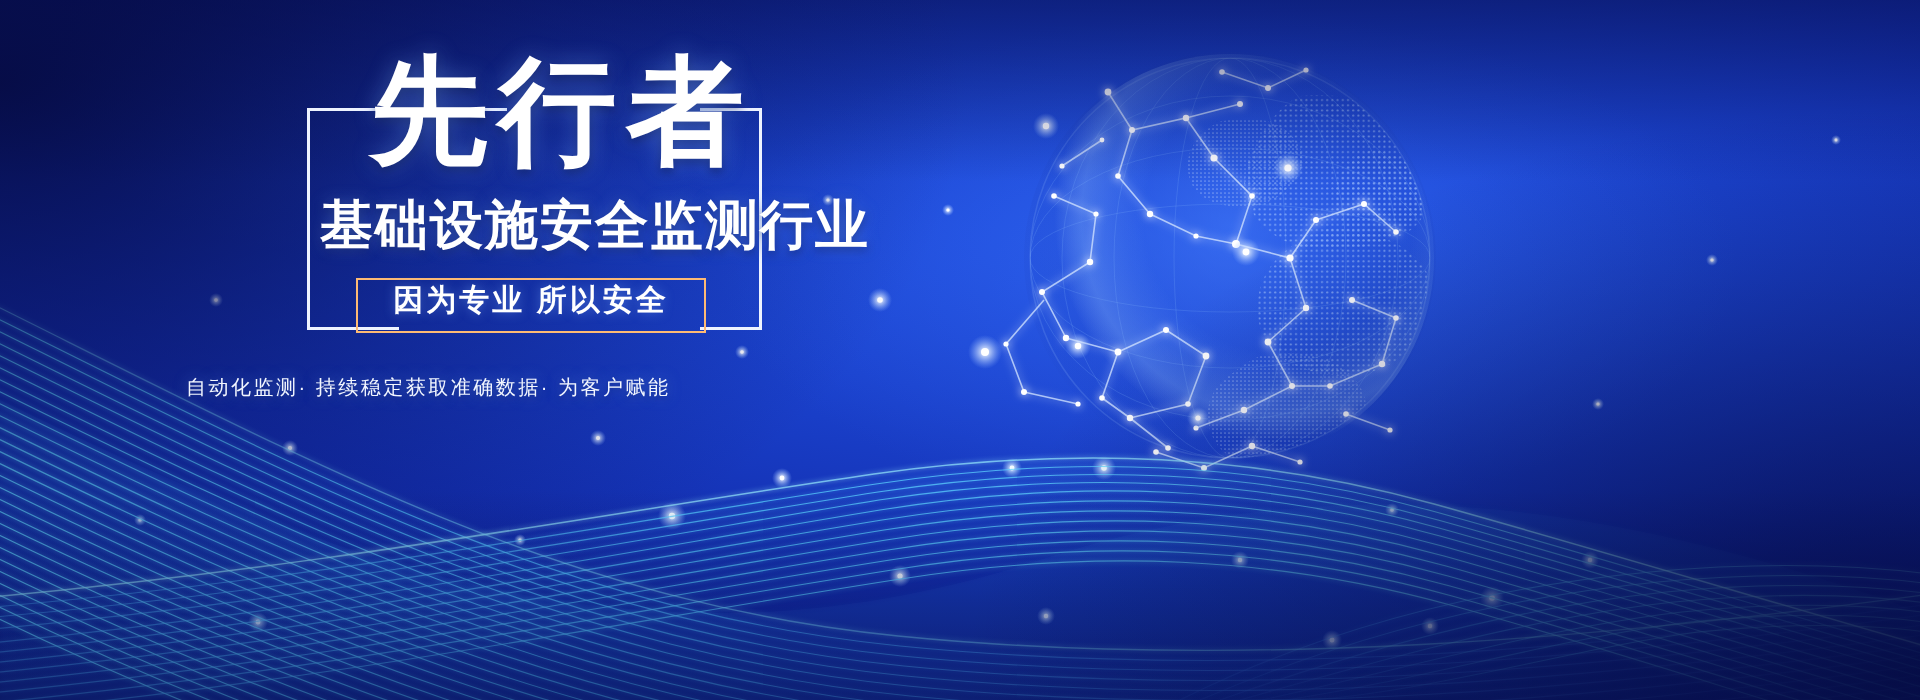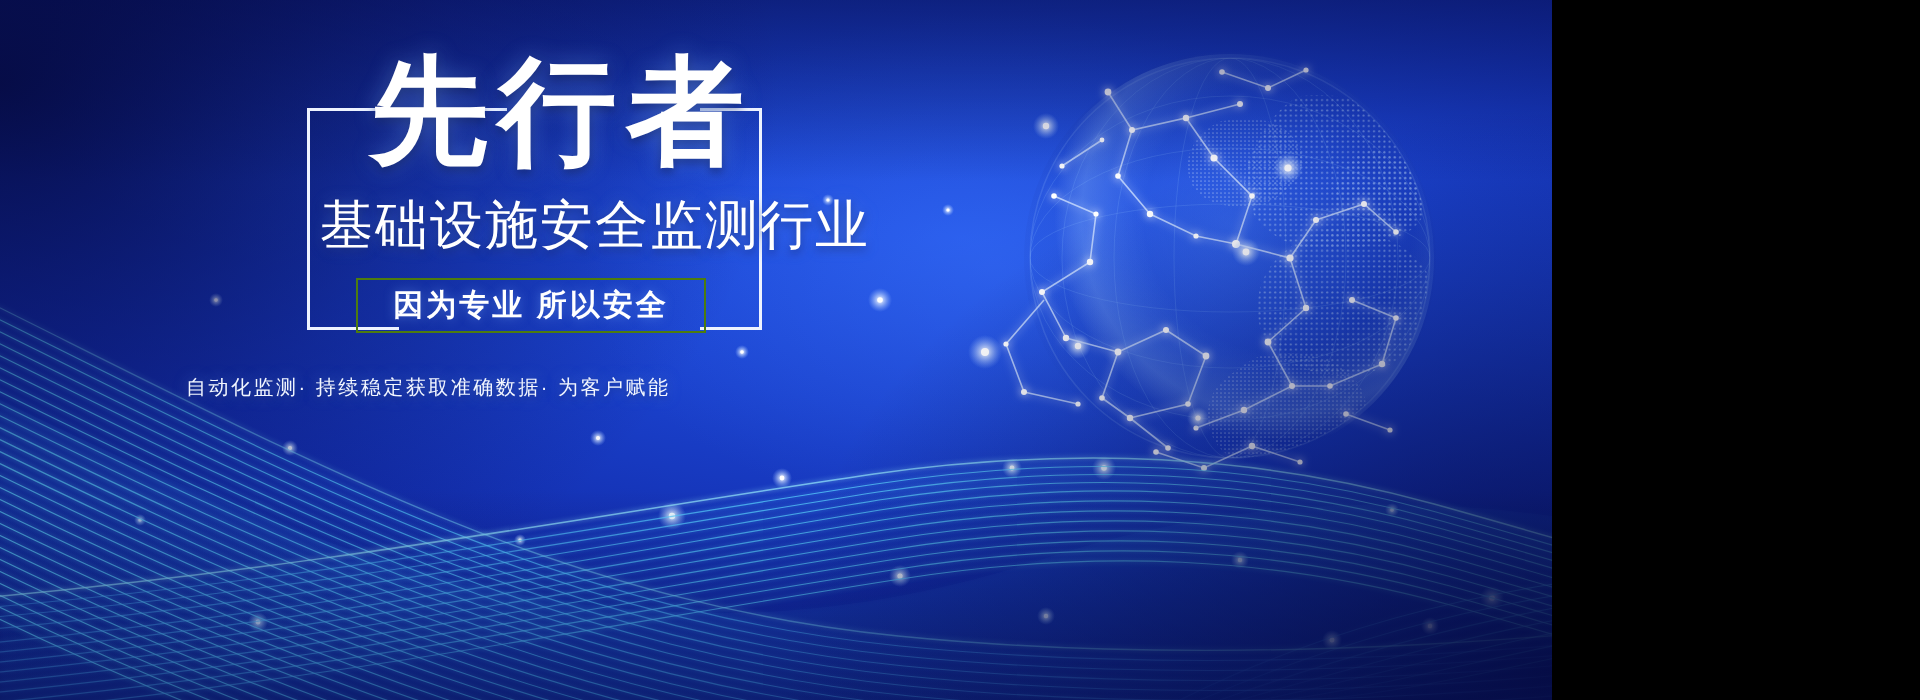--- a/index.html
+++ b/index.html
@@ -1,21 +1,21 @@
 <!DOCTYPE html>
 <html><head>
 <meta charset="utf-8">
 <title>Banner</title>
 <style>
   html,body{margin:0;padding:0;background:#000;}
   *{box-sizing:border-box;}
 
   .stage{
     position:relative;
-    width:1552px;height:700px;
+    width:1920px;height:700px;
     overflow:hidden;
     font-family:"Liberation Sans","DejaVu Sans",sans-serif;
     background:#0d1f8c;
   }
 
   
   .bg-base{
     position:absolute;inset:0;
     background:
       radial-gradient(130% 110% at 62% 34%, #2355e8 0%, #1b43cf 22%, #132fb0 44%, #0d1f8e 66%, #0a1670 85%, #081257 100%);
@@ -70,33 +70,33 @@
     font-weight:900;
     color:#ffffff;
     letter-spacing:10px;
     white-space:nowrap;
     text-shadow:0 0 22px rgba(120,170,255,.45), 0 4px 10px rgba(0,10,60,.55);
   }
   .subline{
     position:absolute;
     left:320px;top:190px;
     font-size:53px;
-    font-weight:400;
+    font-weight:700;
     color:#ffffff;
     letter-spacing:2px;
     white-space:nowrap;
     text-shadow:0 0 16px rgba(120,170,255,.40), 0 3px 8px rgba(0,10,60,.50);
   }
 
   .slogan-box{
     position:absolute;
     left:356px;top:278px;
     width:350px;height:55px;
-    border:2px solid #4d7c0f;
-    display:flex;align-items:center;justify-content:center;
+    border:2px solid #fdba74;
+    display:flex;justify-content:center;
   }
   .slogan{
     font-size:30px;
     font-weight:900;
     color:#ffffff;
     letter-spacing:3px;
     white-space:nowrap;
     text-shadow:0 0 12px rgba(130,180,255,.45);
   }
 

